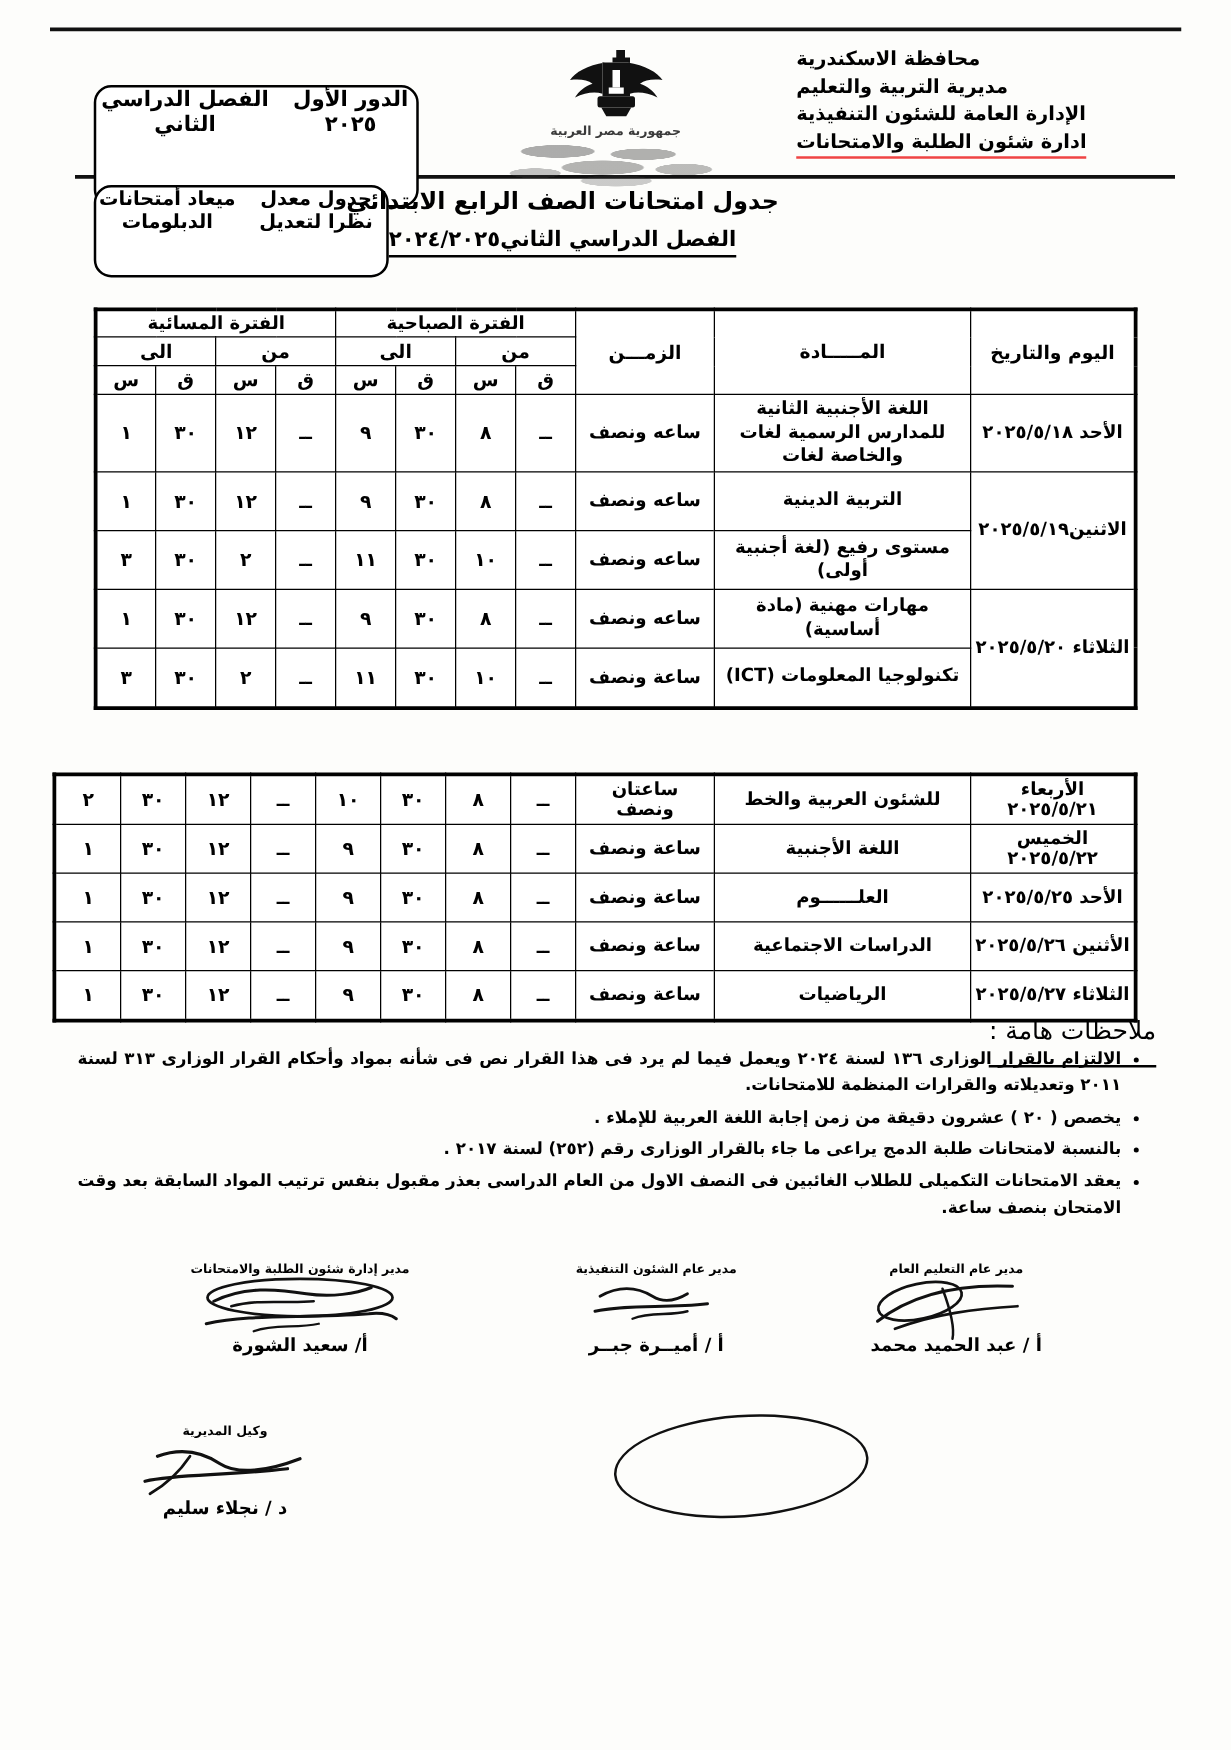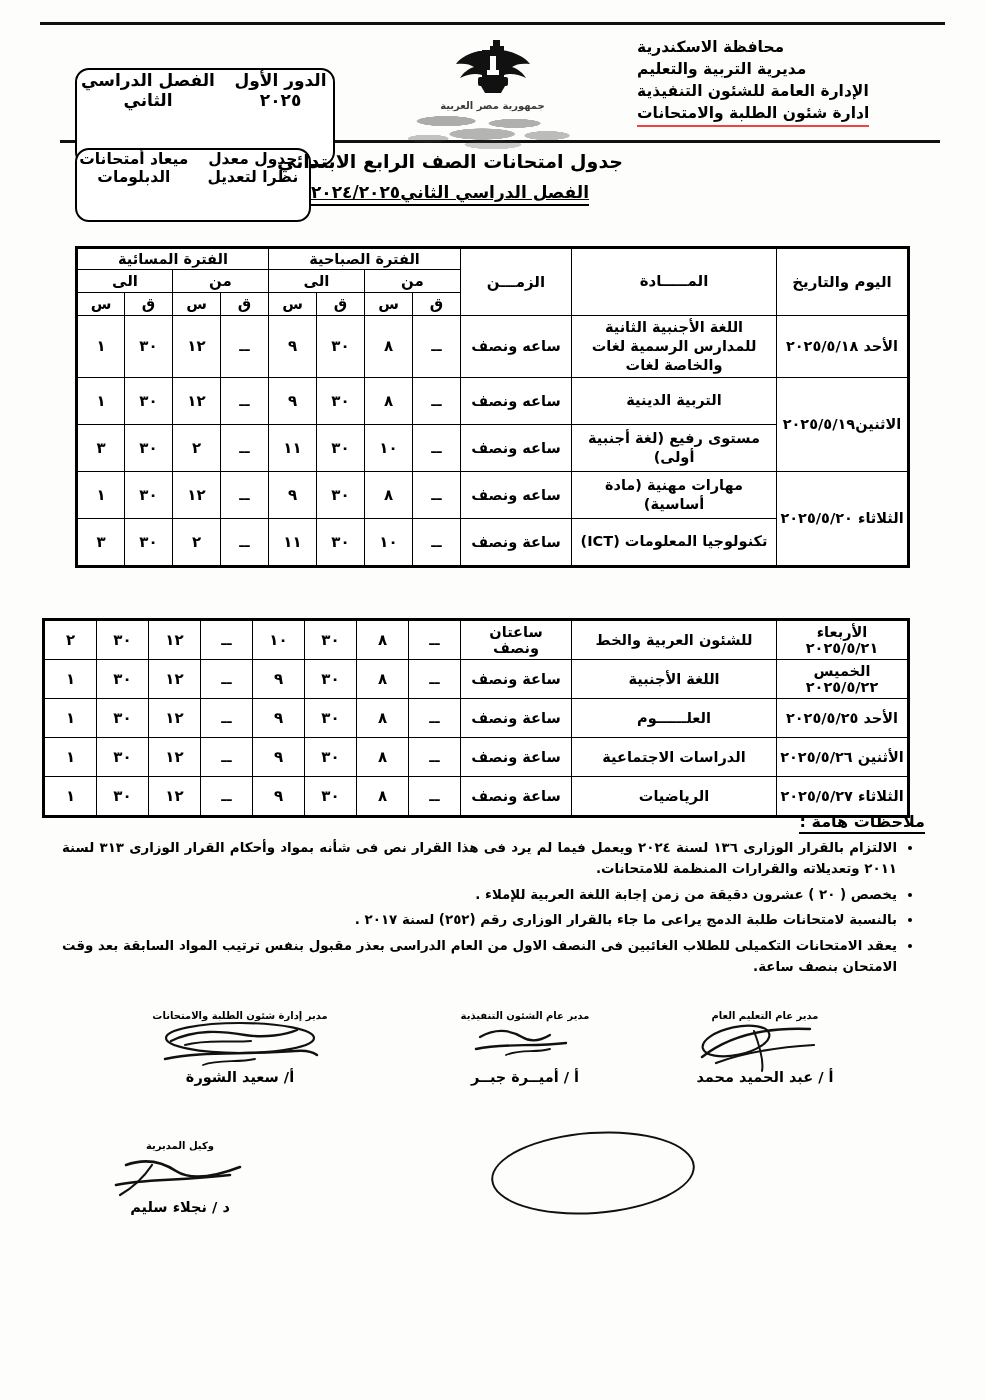--- a/index.html
+++ b/index.html
@@ -58,21 +58,21 @@
   #box-term{left:75px;top:36px;width:256px;height:94px;font-size:17px;}
   #box-note{left:75px;top:148px;width:232px;height:70px;font-size:15.5px;gap:6px;}
 
   
   .main-title{
     position:absolute;right:350px;top:150px;width:370px;text-align:center;
   }
   .main-title .t1{font-size:19px;font-weight:bold;}
   .main-title .t2{
     font-size:17px;font-weight:bold;margin-top:10px;display:inline-block;
-    border-bottom:2.5px solid #000;padding-bottom:2px;text-decoration:underline;
+    border-bottom:2.5px solid #000;padding-bottom:2px;
   }
 
   
   table.sched{
     position:absolute;border-collapse:collapse;
     table-layout:fixed;background:#fff;
   }
   table.sched td,table.sched th{
     border:1.6px solid #000;
     text-align:center;vertical-align:middle;
@@ -90,22 +90,22 @@
 
   #table1{right:75px;top:246px;width:835px;}
   #table2{right:75px;top:618px;width:835px;}
   #table1 tbody td{height:42px;}
   #table2 tbody td{height:34px;}
   #table1 tbody tr:first-child td{height:52px;}
 
   
   .notes-title{
     position:absolute;right:60px;top:812px;
-    font-size:16px;font-weight:bold;
-    border-bottom:2px solid #000;padding-bottom:1px;
+    font-size:20px;font-weight:normal;
+    border-bottom:2px solid #000;padding-bottom:16px;
   }
   .notes{
     position:absolute;right:70px;left:62px;top:838px;
     font-size:13.4px;font-weight:bold;line-height:1.55;
   }
   .notes li{margin-bottom:5px;text-align:justify;}
   .notes ul{margin:0;padding-right:18px;list-style:disc;}
   .note-c{text-align:center;list-style:disc;}
 
   

